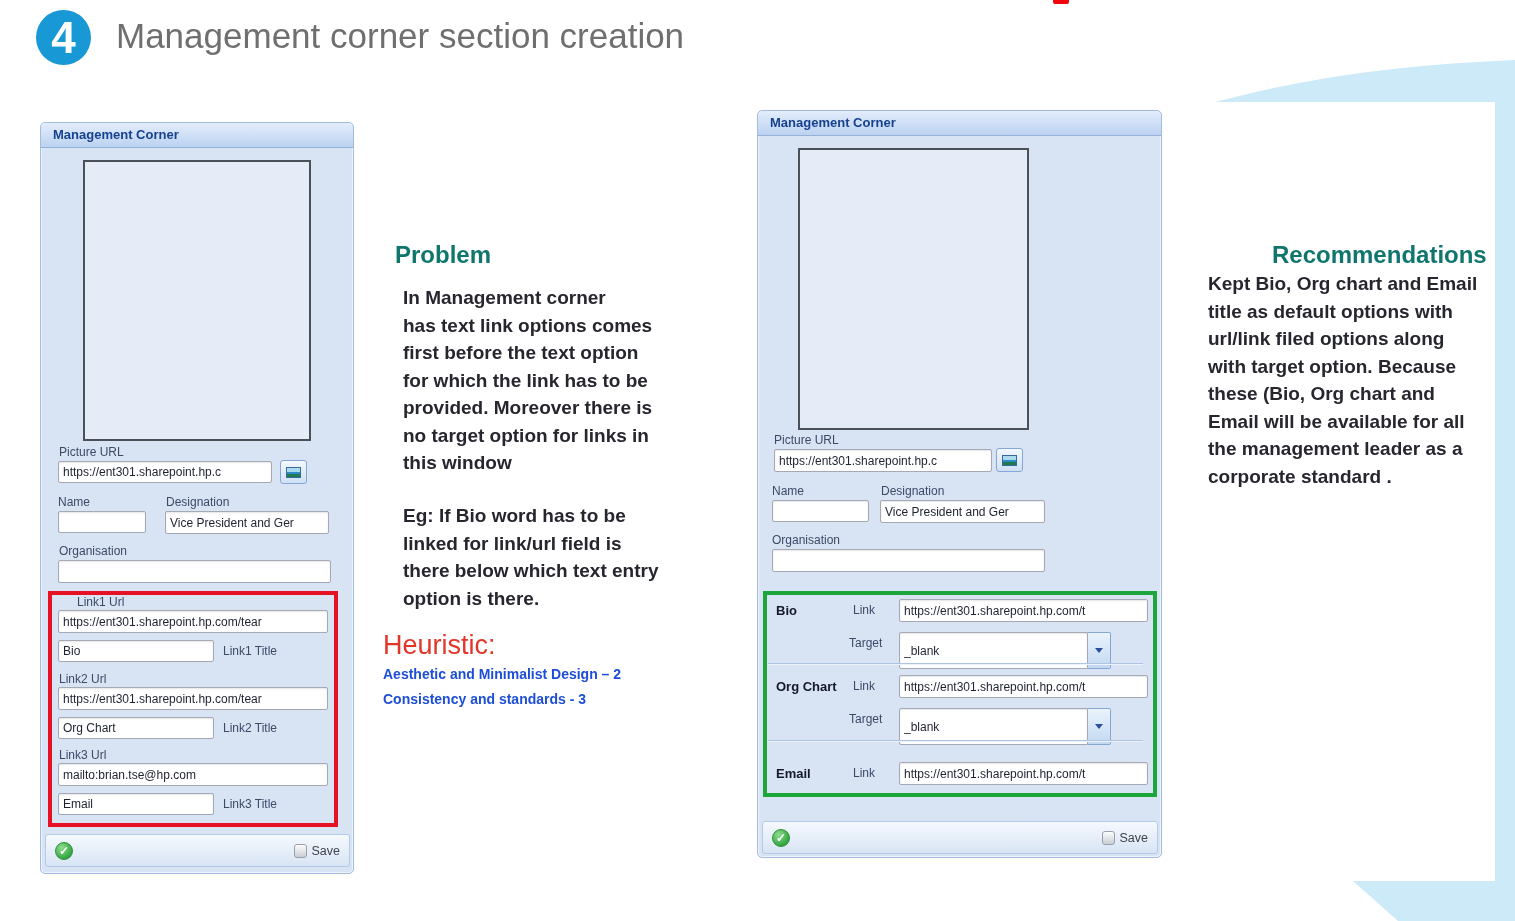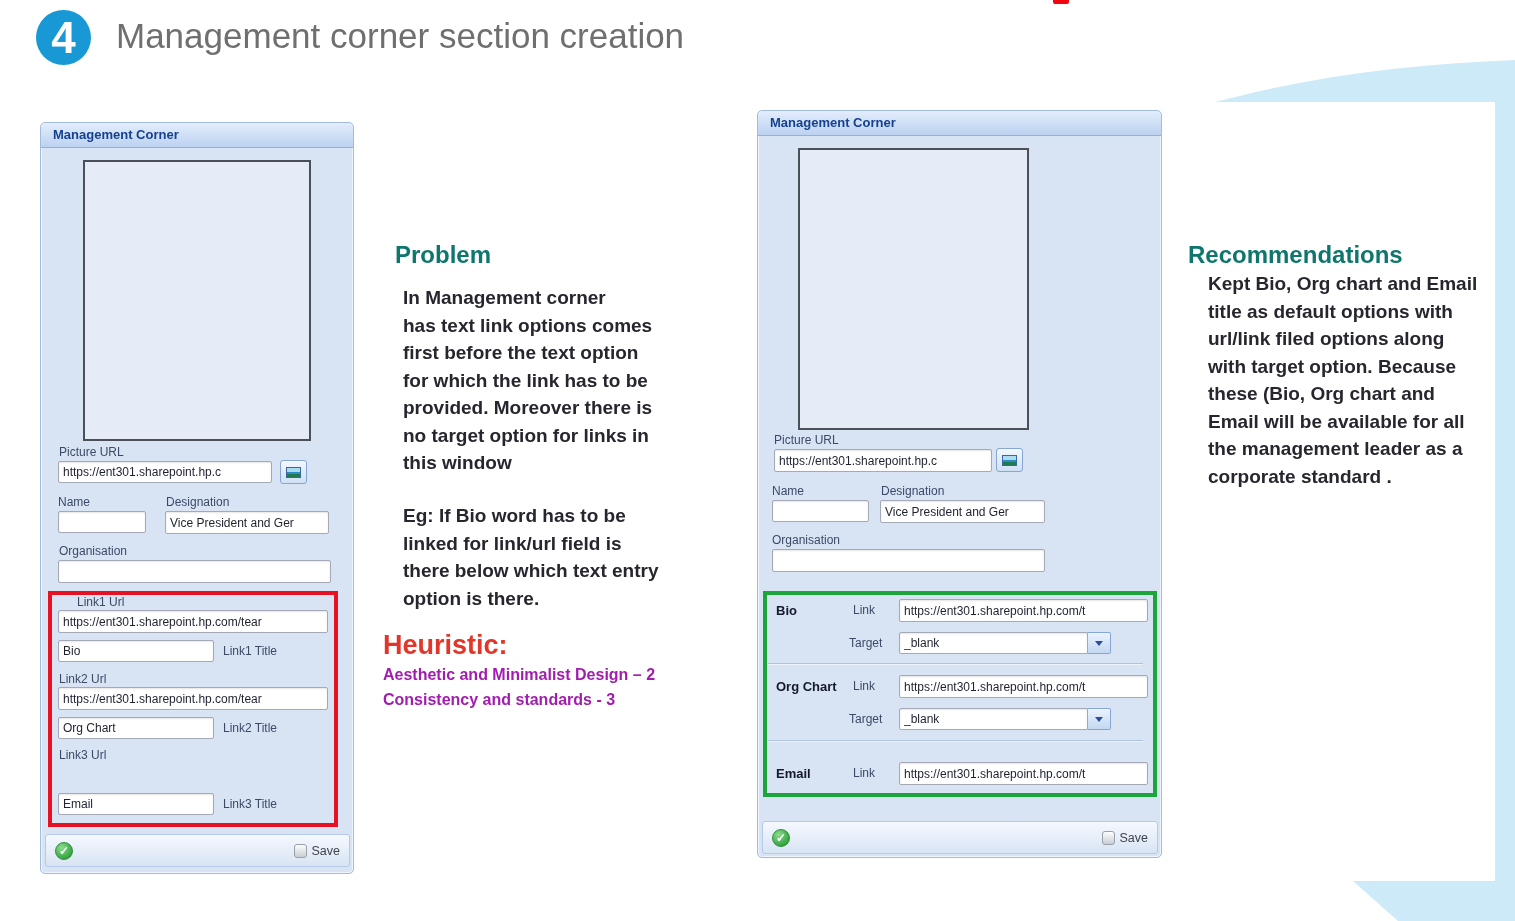--- a/index.html
+++ b/index.html
@@ -37,21 +37,21 @@
     font:12px "Liberation Sans",sans-serif;color:#1e2230;padding:0 4px;border-radius:2px;
     box-shadow:inset 0 1px 2px rgba(0,0,0,.10);z-index:3;
   }
   .mini-btn{
     position:absolute;box-sizing:border-box;border:1px solid #86a7d3;border-radius:3px;
     background:linear-gradient(#f3f8fe,#cfe0f5);display:flex;align-items:center;justify-content:center;
     cursor:pointer;z-index:3;
   }
   .img-ico{width:15px;height:11px;border:1px solid #38689e;box-sizing:border-box;
     background:linear-gradient(180deg,#aadcf0 0 45%,#2e8bc7 45% 70%,#1f7a4d 70% 100%);}
-  .combo{position:absolute;display:flex;height:22px;z-index:3;}
+  .combo{position:absolute;display:flex;height:37px;z-index:3;}
   .combo .cinp{
     flex:1;box-sizing:border-box;border:1px solid #a5a9b5;background:#fff;
     font:12px "Liberation Sans",sans-serif;color:#1e2230;padding:0 4px;border-radius:2px 0 0 2px;
     box-shadow:inset 0 1px 2px rgba(0,0,0,.10);min-width:0;
   }
   .combo-btn{
     width:23px;box-sizing:border-box;border:1px solid #86a7d3;border-left:none;border-radius:0 2px 2px 0;
     background:linear-gradient(#eaf3fd,#c2d8f1);display:flex;align-items:center;justify-content:center;cursor:pointer;
   }
   .chev{width:0;height:0;border-left:4px solid transparent;border-right:4px solid transparent;border-top:5px solid #2c4c9c;}
@@ -69,22 +69,22 @@
     color:#fff;font-size:12px;font-weight:bold;display:flex;align-items:center;justify-content:center;
   }
   .save-btn{display:flex;align-items:center;gap:5px;background:none;border:none;padding:0;cursor:pointer;
     font:12.5px "Liberation Sans",sans-serif;color:#3f434e;}
   .save-icon{width:13px;height:14px;border:1px solid #9aa0ab;border-radius:3px;box-sizing:border-box;
     background:linear-gradient(#fdfdfd,#c9cdd4);}
   
   .col-heading{position:absolute;font-size:24px;font-weight:bold;color:#0f766e;z-index:2;white-space:nowrap;}
   .col-body{position:absolute;font-size:19px;line-height:27.5px;color:#26262e;font-weight:600;
     white-space:pre-line;z-index:2;margin-left:8px;}
-  .heur-head{position:absolute;font-size:27px;font-weight:bold;color:#e3362b;z-index:2;}
-  .heur-line{position:absolute;font-size:16px;font-weight:600;color:#a21caf;z-index:2;white-space:nowrap;}
+  .heur-head{position:absolute;font-size:27px;font-weight:normal;color:#e3362b;z-index:2;}
+  .heur-line{position:absolute;font-size:14px;font-weight:600;color:#1d4ed8;z-index:2;white-space:nowrap;}
 </style>
 </head>
 <body>
 
 <svg class="deco" viewBox="0 0 1515 921" width="1515" height="921">
   <path d="M1215,102 C1320,74 1420,64 1515,60 L1515,921 L1398,921 L1353,881 L1495,881 L1495,102 Z" fill="#cdeaf9"></path>
 </svg>
 <div class="red-mark"></div>
 
 <div class="step-badge">
@@ -116,20 +116,21 @@
   <input class="inp" style="left: 17px; top: 487px; width: 270px; height: 23px;" value="https://ent301.sharepoint.hp.com/tear">
   <input class="inp" style="left: 17px; top: 517px; width: 156px; height: 22px;" value="Bio">
   <div class="lbl" style="left:182px;top:521px;">Link1 Title</div>
 
   <div class="lbl" style="left:18px;top:549px;">Link2 Url</div>
   <input class="inp" style="left: 17px; top: 564px; width: 270px; height: 23px;" value="https://ent301.sharepoint.hp.com/tear">
   <input class="inp" style="left: 17px; top: 594px; width: 156px; height: 22px;" value="Org Chart">
   <div class="lbl" style="left:182px;top:598px;">Link2 Title</div>
 
   <div class="lbl" style="left:18px;top:625px;">Link3 Url</div>
+  <input class="inp" style="left: 17px; top: 640px; width: 270px; height: 23px;" value="mailto:brian.tse@hp.com">
   <input class="inp" style="left: 17px; top: 670px; width: 156px; height: 22px;" value="Email">
   <div class="lbl" style="left:182px;top:674px;">Link3 Title</div>
 
   <div class="overlay-red" style="left:7px;top:468px;width:290px;height:236px;"></div>
 
   <div class="xfooter" style="left:4px;top:711px;width:305px;height:33px;">
     <span class="check-badge">
         <span>✓</span>
       </span>
     <button class="save-btn">
@@ -209,21 +210,21 @@
     <span class="check-badge">
         <span>✓</span>
       </span>
     <button class="save-btn">
       <span class="save-icon"></span>
       <span>Save</span>
     </button>
   </div>
 </div>
 
-<div class="col-heading" style="left:1188px;top:241px;">Recommendations</div>
+<div class="col-heading" style="left:1272px;top:241px;">Recommendations</div>
 <div class="col-body" style="left:1200px;top:270px;width:295px;">Kept Bio, Org chart and Email
 title as default options with
 url/link filed options along
 with target option. Because
 these (Bio, Org chart and
 Email will be available for all
 the management leader as a
 corporate standard .</div>
 
 </body></html>

